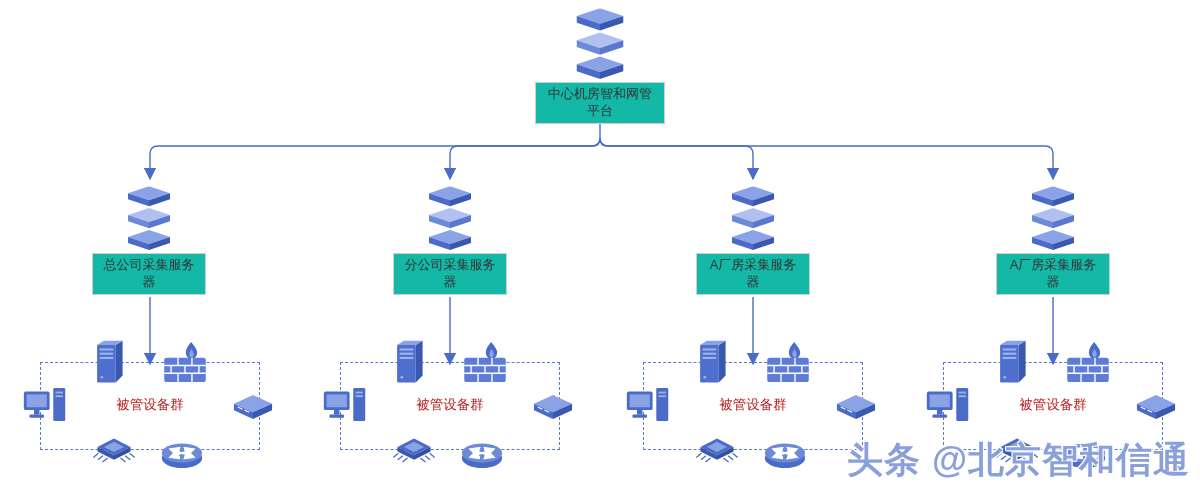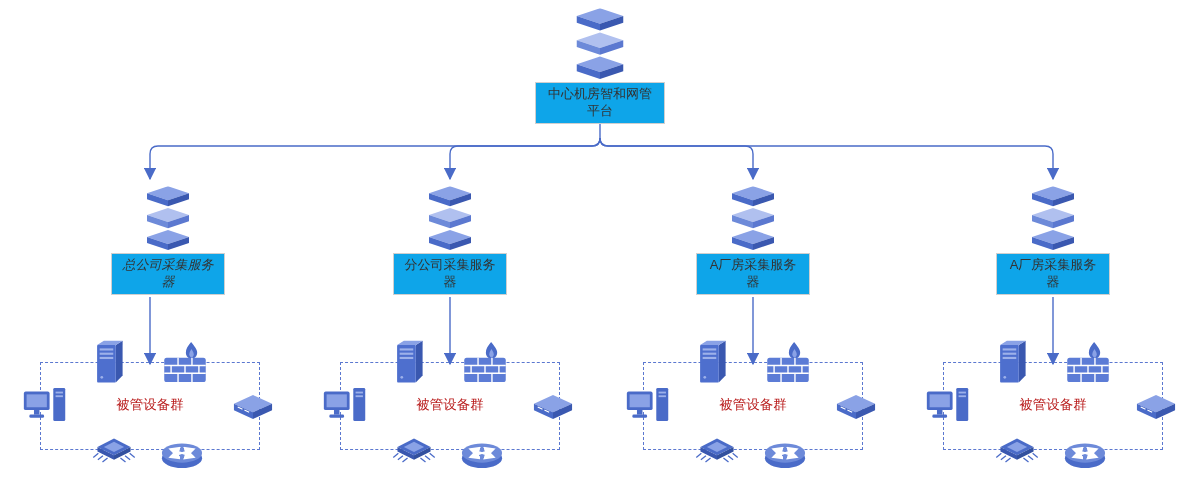--- a/index.html
+++ b/index.html
@@ -6,21 +6,21 @@
   .canvas {
     position:relative; width:1200px; height:489px; overflow:hidden;
     background:#ffffff;
     font-family:"Liberation Sans","DejaVu Sans",sans-serif;
   }
   svg.connectors { position:absolute; left:0; top:0; width:1200px; height:489px; }
 
   .node { position:absolute; width:130px; text-align:center; }
   .node .stack { display:block; margin:0 auto; }
   .node-label {
-    margin:2px auto 0; background:#0ea5e9; border:1px solid #cfcfcf;
+    margin:2px auto 0; background:#14b8a6; border:1px solid #cfcfcf;
     color:#333; font-size:13px; line-height:1.3; padding:3px 8px;
     text-align:center;
   }
   .root-label-size  { width:112px; }
   .branch-label-size { width:96px; }
 
   .group { position:absolute; top:362px; width:220px; height:88px; }
   .group-box { position:absolute; inset:0; border:1.5px dashed #5b78d0; background:transparent; }
   .group-label {
     position:absolute; left:0; right:0; top:34px; text-align:center;
@@ -143,21 +143,21 @@
     </g>
   </svg>
 
   <div class="node" style="left:535px; top:8px;">
     <svg class="stack" width="62" height="72" viewBox="0 0 64 74">
         <use href="#sym-stack"></use>
       </svg>
     <div class="node-label root-label-size">中心机房智和网管平台</div>
   </div>
 
-  <div class="node" style="left:103px; top:186px;font-style:italic;">
+  <div class="node" style="left:84px; top:186px;">
     <svg class="stack" width="56" height="65" viewBox="0 0 64 74">
         <use href="#sym-stack"></use>
       </svg>
     <div class="node-label branch-label-size">总公司采集服务器</div>
   </div>
   <div class="node" style="left:688px; top:186px;">
     <svg class="stack" width="56" height="65" viewBox="0 0 64 74">
         <use href="#sym-stack"></use>
       </svg>
     <div class="node-label branch-label-size">A厂房采集服务器</div>
@@ -260,14 +260,15 @@
       </svg>
     <svg class="dev dev-chip" viewBox="0 0 52 38">
         <use href="#sym-chip"></use>
       </svg>
     <svg class="dev dev-router" viewBox="0 0 46 32">
         <use href="#sym-router"></use>
       </svg>
     <div class="group-label">被管设备群</div>
   </div>
 
+  <div class="watermark">头条 @北京智和信通</div>
 
 </div>
 
 </body></html>

